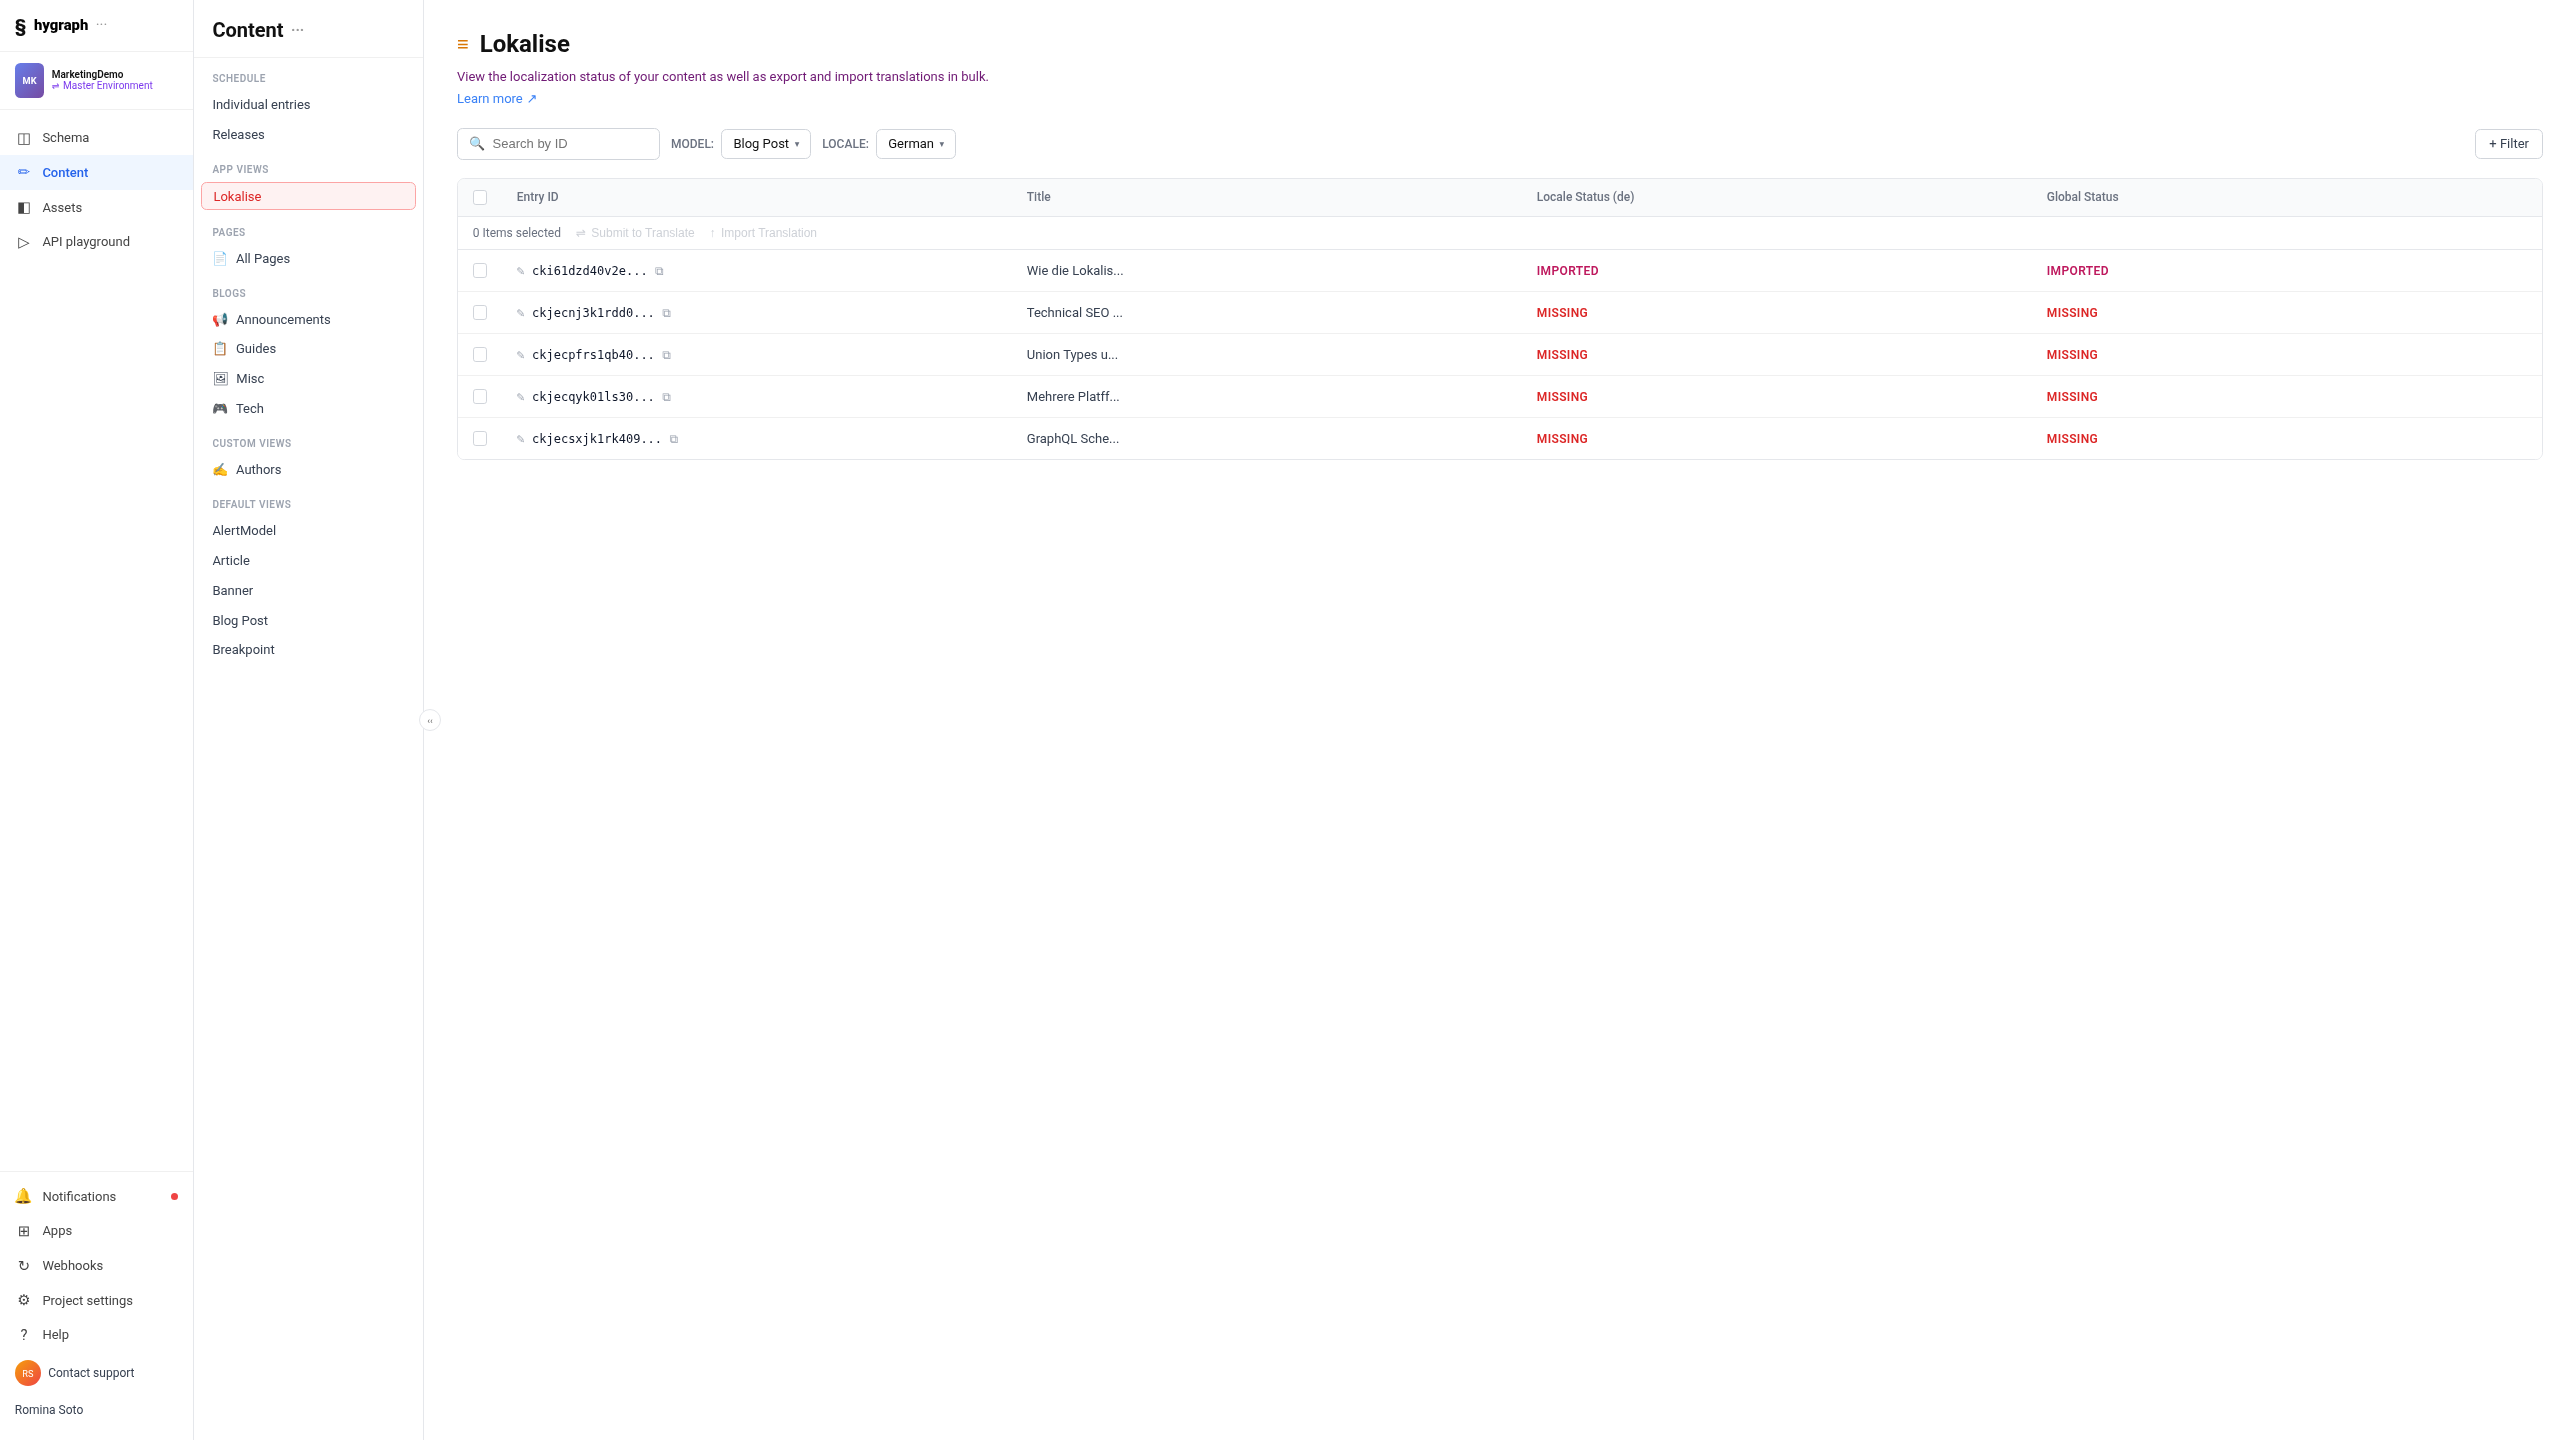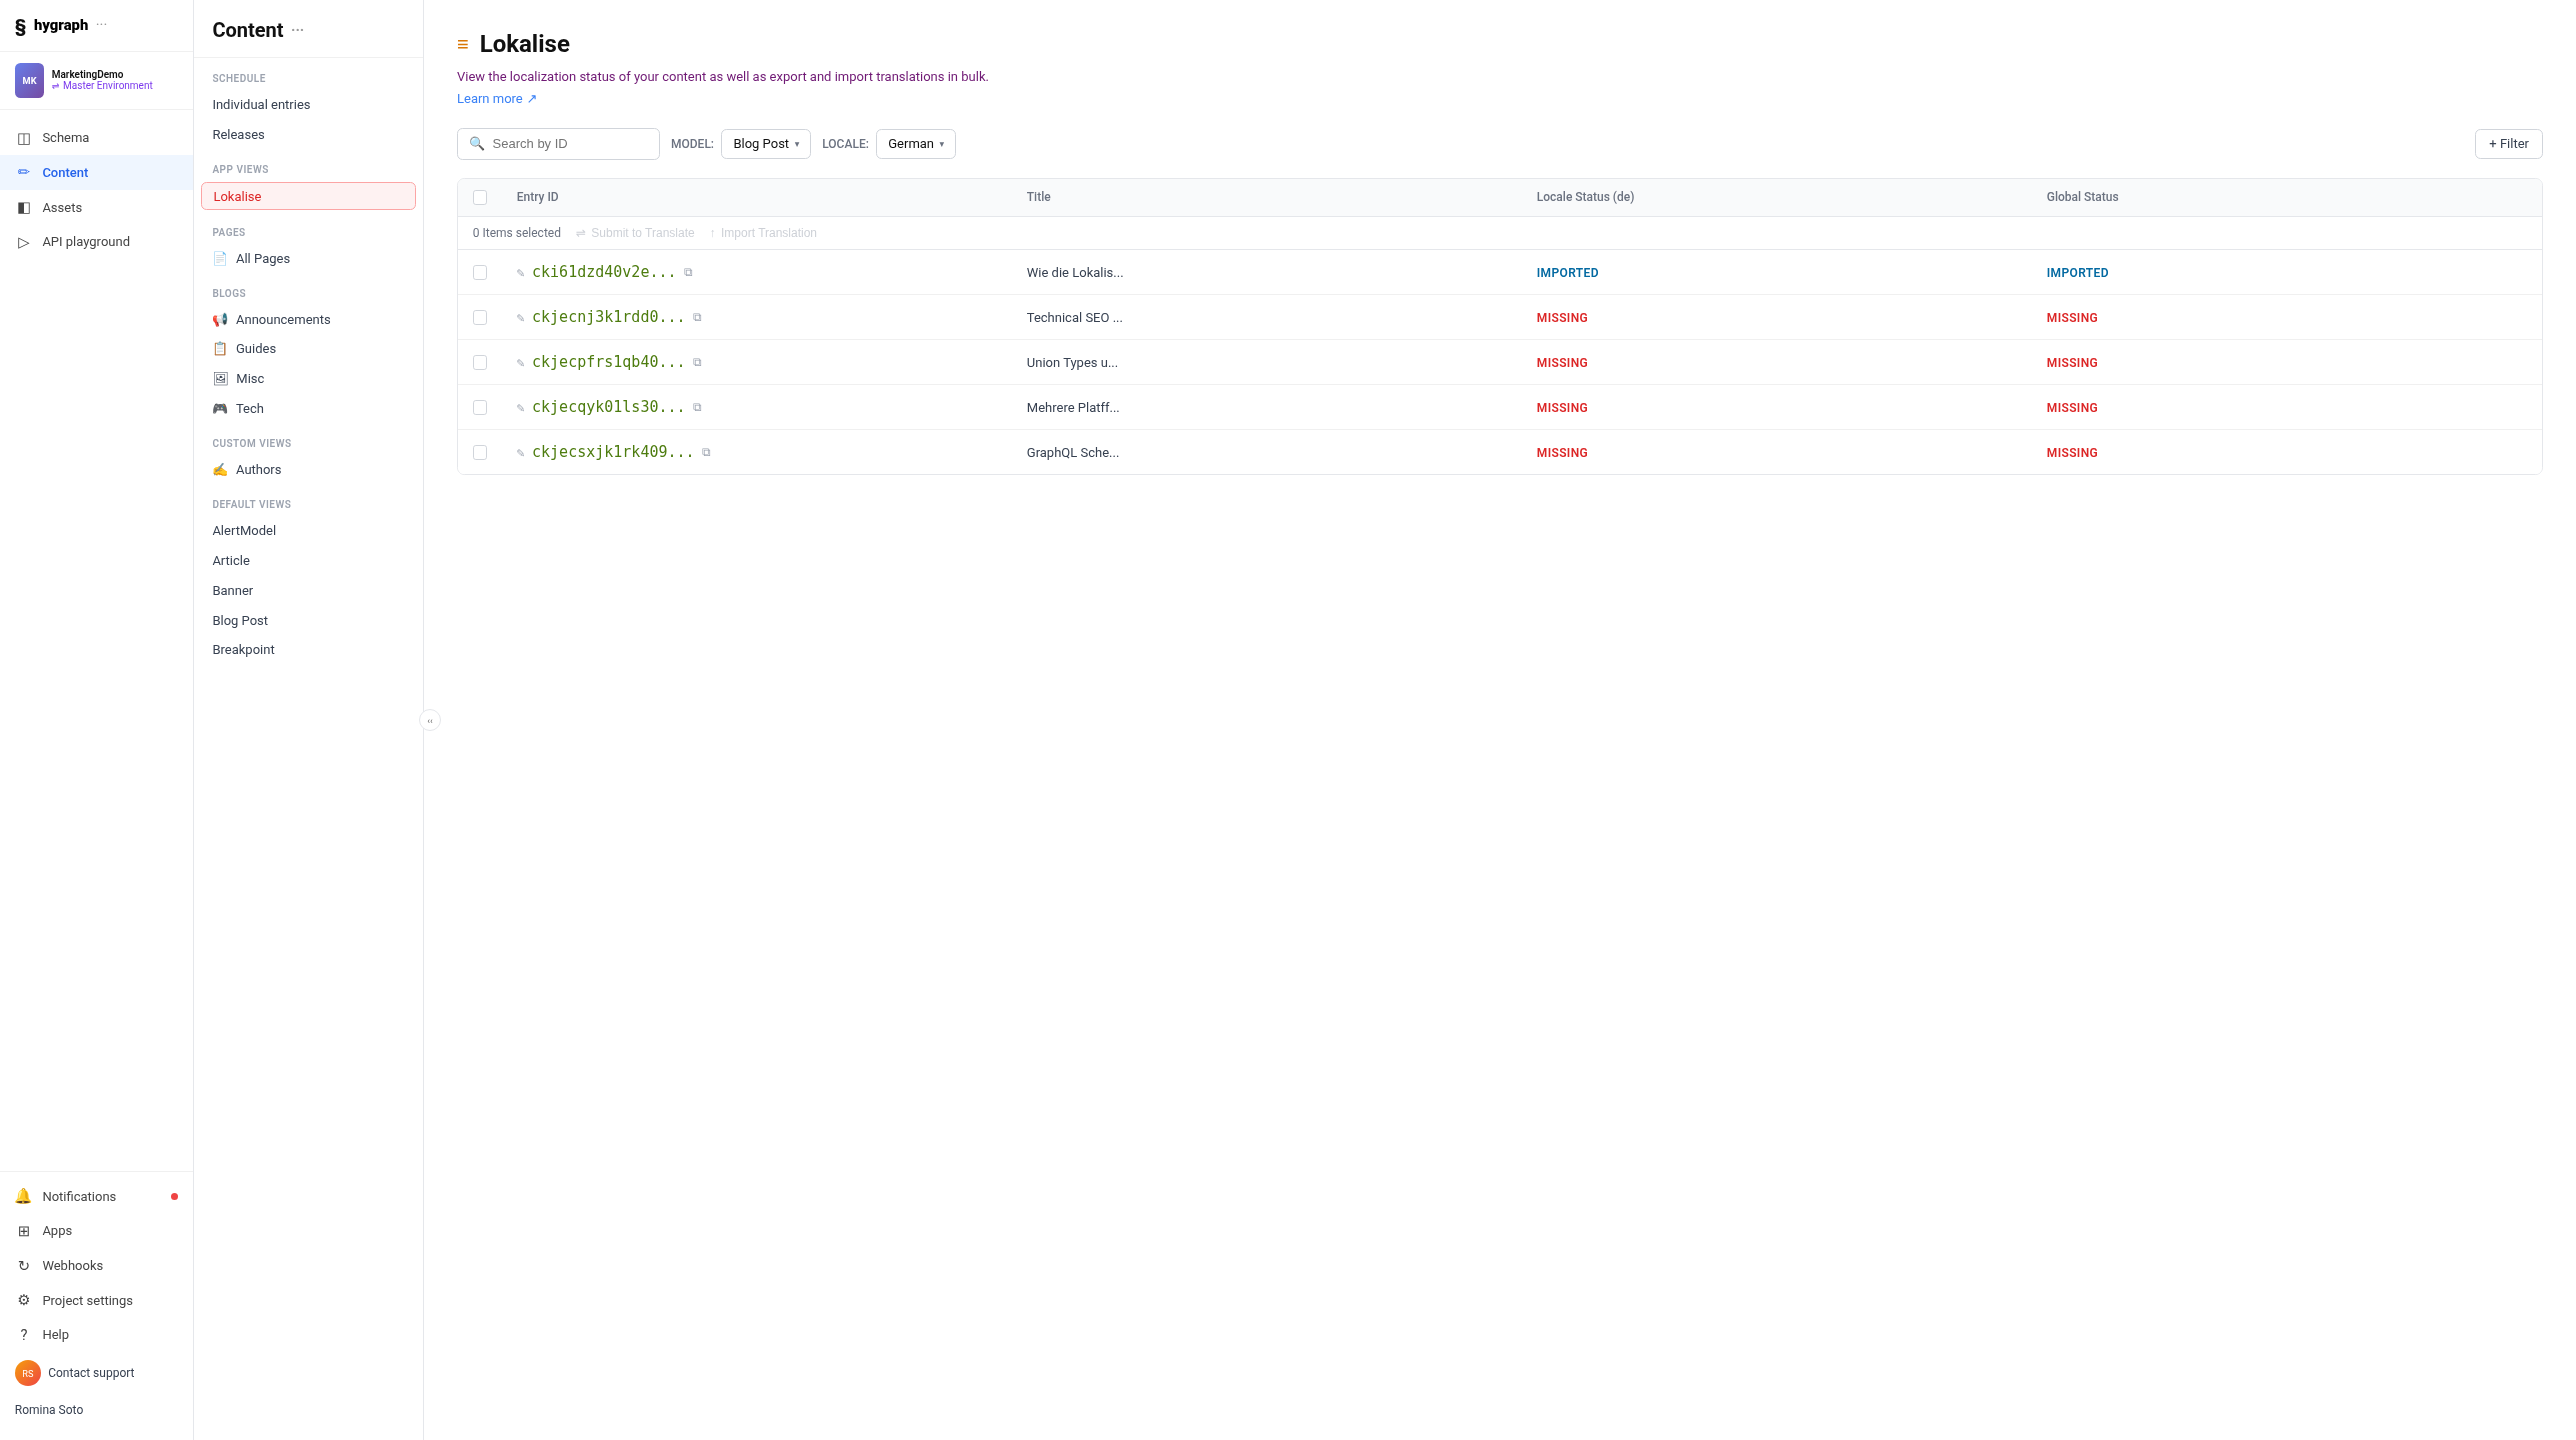--- a/index.html
+++ b/index.html
@@ -205,25 +205,25 @@
       background: #fff;
     }
     .table-row:last-child { border-bottom: none; }
     .td { padding: 13px 14.8px; font-size: 13px; color: #374151; }
     .td-id {
       display: flex; align-items: center; gap: 7.4px;
       font-family: monospace; font-size: 12px; color: #6b7280;
     }
     .edit-icon { color: #9ca3af; cursor: pointer; font-size: 13px; }
     .copy-icon { color: #9ca3af; cursor: pointer; font-size: 12px; }
-    .id-text { color: #4d7c0f; font-size: 15px; }
+    .id-text { color: #0f172a; font-size: 12px; }
     .status-badge {
       font-size: 12px; font-weight: 600; letter-spacing: 0.03em;
     }
-    .status-imported { color: #0369a1; }
+    .status-imported { color: #be185d; }
     .status-missing { color: #dc2626; }
     .checkbox {
       width: 14.8px; height: 14.8px;
       border: 1.4px solid #d1d5db; border-radius: 2.8px;
       cursor: pointer; background: #fff;
     }
     .td-checkbox { display: flex; align-items: center; justify-content: center; }
   </style>
 </head>
 <body>

